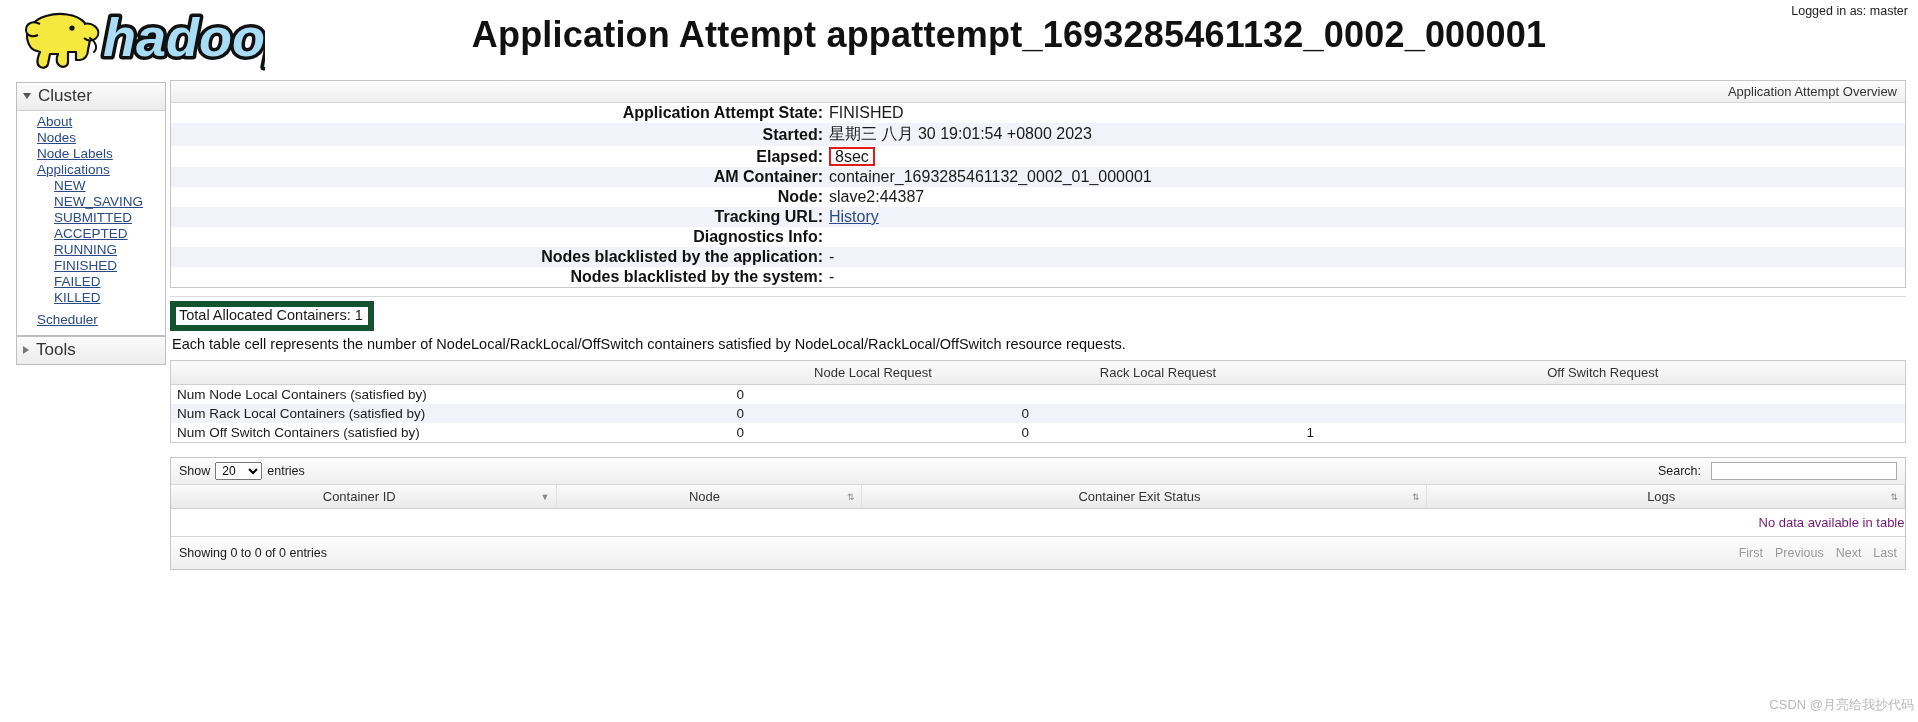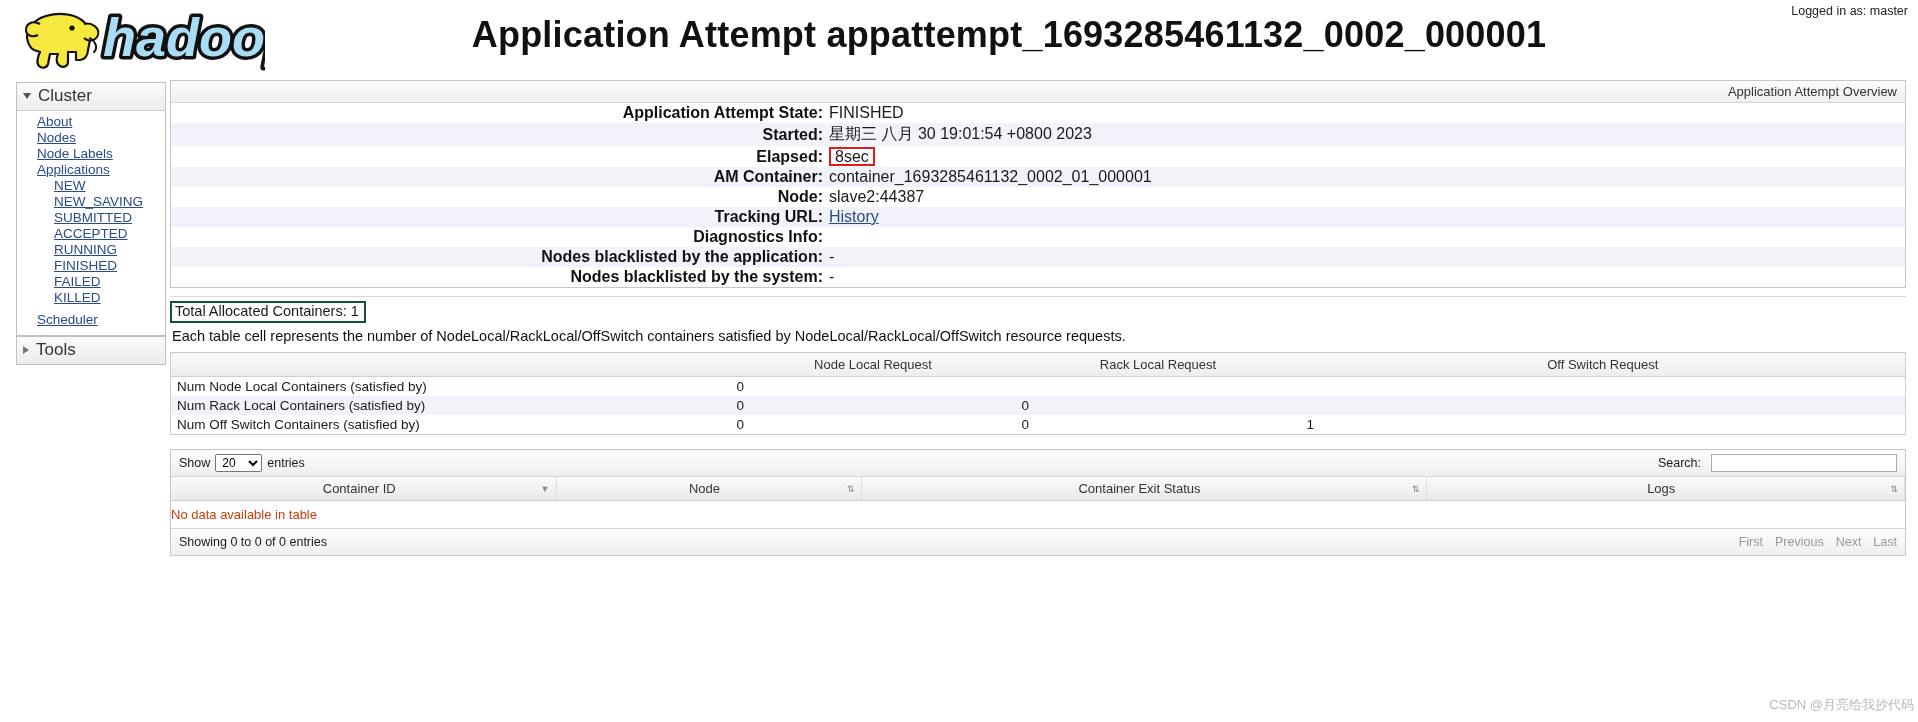--- a/index.html
+++ b/index.html
@@ -105,21 +105,21 @@
     border: 2px solid #e01b1b;
     padding: 0 4px;
     line-height: 15px;
   }
 
   
   .alloc-wrap { margin-top: 8px; border-top: 1px solid #d9d9d9; }
   .alloc-total {
     display: inline-block;
     font-size: 14.5px;
-    border: 2px solid #14532d;
+    border: 6px solid #14532d;
     padding: 0px 5px 1px 3px;
     margin: 4px 0 2px 0;
     line-height: 17px;
   }
   .alloc-desc { font-size: 14.5px; margin: 3px 0 8px 2px; color: #111; }
 
   
   table.matrix { width: 100%; border-collapse: collapse; border: 1px solid #cccccc; }
   table.matrix th {
     background: linear-gradient(to bottom,#fbfbfb,#ececec);
@@ -159,25 +159,25 @@
     border-bottom: 1px solid #cfcfcf;
     border-right: 1px solid #e0e0e0;
     font-size: 13px; font-weight: normal; color: #333;
     padding: 4px 14px 4px 6px; height: 21px;
     position: relative; text-align: center;
   }
   th .sort-ic {
     position: absolute; right: 6px; top: 50%; transform: translateY(-50%);
     font-size: 9px; color: #888; line-height: 9px;
   }
-  .nodata { text-align: left; font-size: 13px; padding: 6px 0; color: #c2410c; background:#fff; }
+  .nodata { text-align: right; font-size: 13px; padding: 6px 0; color: #701a75; background:#fff; }
   .dt-bot {
     background: linear-gradient(to bottom,#fdfdfd,#efefef);
     border-top: 1px solid #d6d6d6;
-    padding: 4px 8px; height: 27px;
+    padding: 4px 8px; height: 33px;
     display: flex; align-items: center; justify-content: space-between;
     font-size: 12.5px;
   }
   .pager { display: flex; gap: 12px; color: #999; }
 
   .watermark {
     position: absolute; right: 4px; bottom: 8px;
     font-size: 13px; color: #b9b9b9;
   }
 </style>

